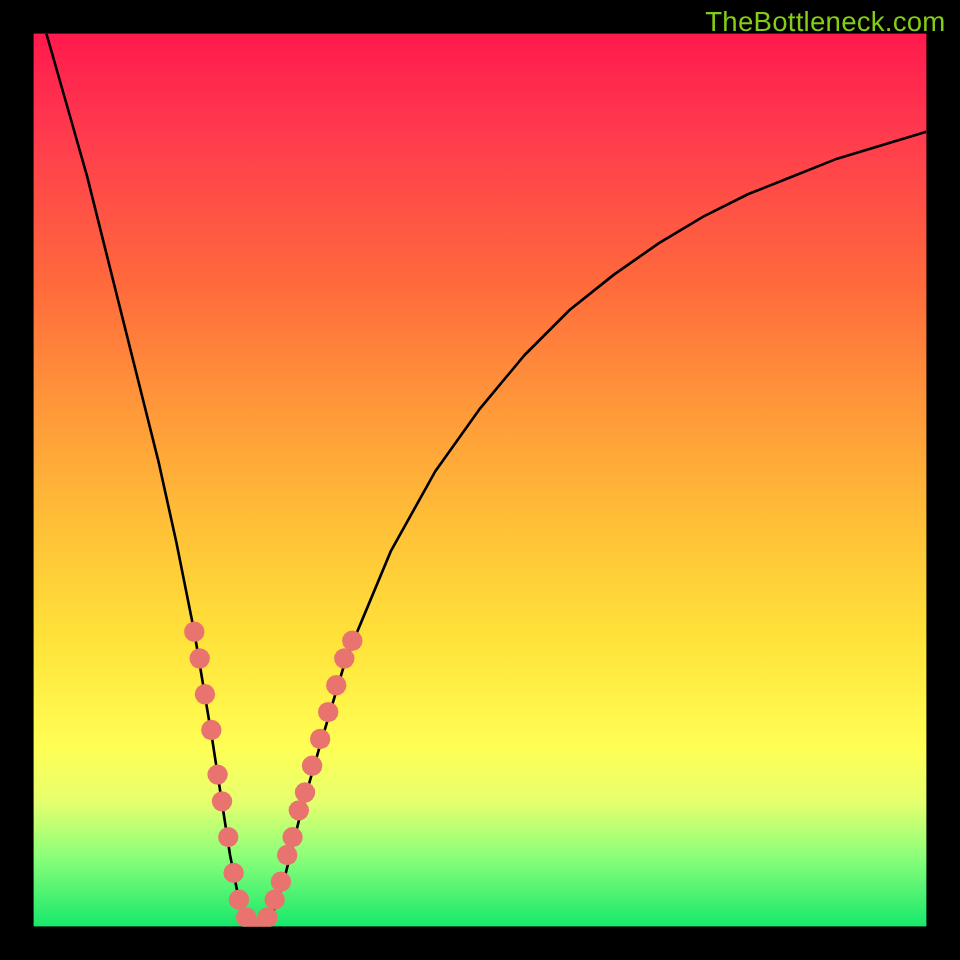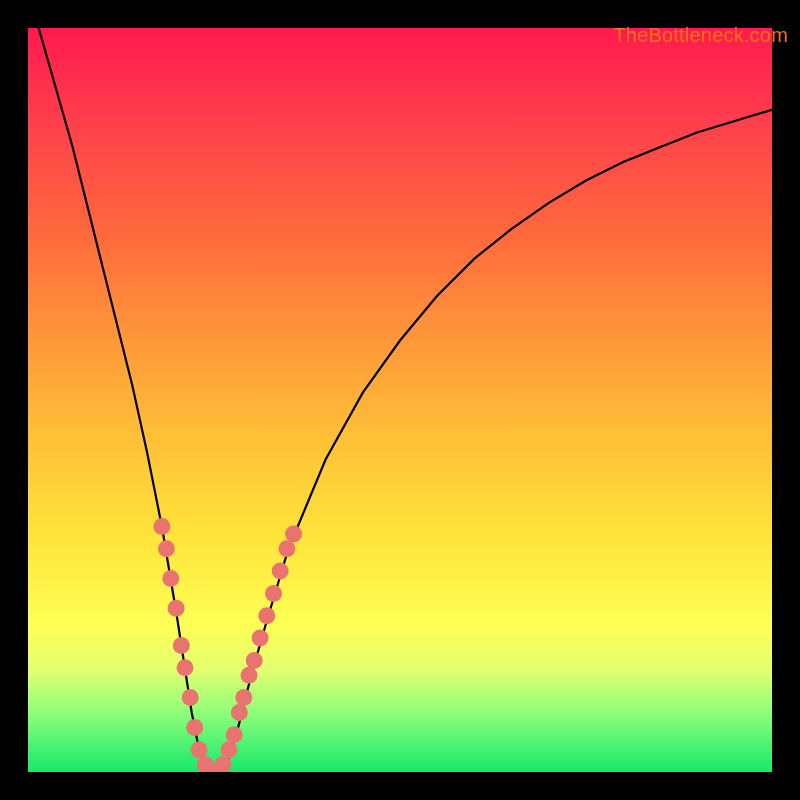--- a/index.html
+++ b/index.html
@@ -41,27 +41,26 @@
     position: absolute;
     left: 0;
     top: 0;
     width: 744px;
     height: 744px;
   }
   .watermark {
     position: absolute;
     top: 5px;
     right: 12px;
-    color: #f97316;
-    font-size: 20px;
+    color: #84cc16;
+    font-size: 23px;
     font-weight: 500;
     letter-spacing: 0.2px;
     -webkit-user-select: none;
     user-select: none;
-    margin-top: 19px;
   }
 </style>
 </head>
 <body>
 
 <div class="frame">
   <div class="plot">
     <svg class="curve" viewBox="0 0 744 744" preserveAspectRatio="none">
       <path id="curve-path" d="M0.0 -37.2 L14.9 14.9 L29.8 67.0 L44.6 119.0 L59.5 178.6 L74.4 238.1 L89.3 297.6 L104.2 357.1 L119.0 424.1 L133.9 498.5 L148.8 587.8 L163.7 684.5 L171.1 721.7 L178.6 744.0 L186.0 744.0 L193.4 744.0 L200.9 729.1 L208.3 706.8 L223.2 647.3 L238.1 595.2 L260.4 520.8 L297.6 431.5 L334.8 364.6 L372.0 312.5 L409.2 267.8 L446.4 230.6 L483.6 200.9 L520.8 174.8 L558.0 152.5 L595.2 133.9 L632.4 119.0 L669.6 104.2 L706.8 93.0 L744.0 81.8" fill="none" stroke="#000000" stroke-width="2.2"></path>
       <g id="markers">

